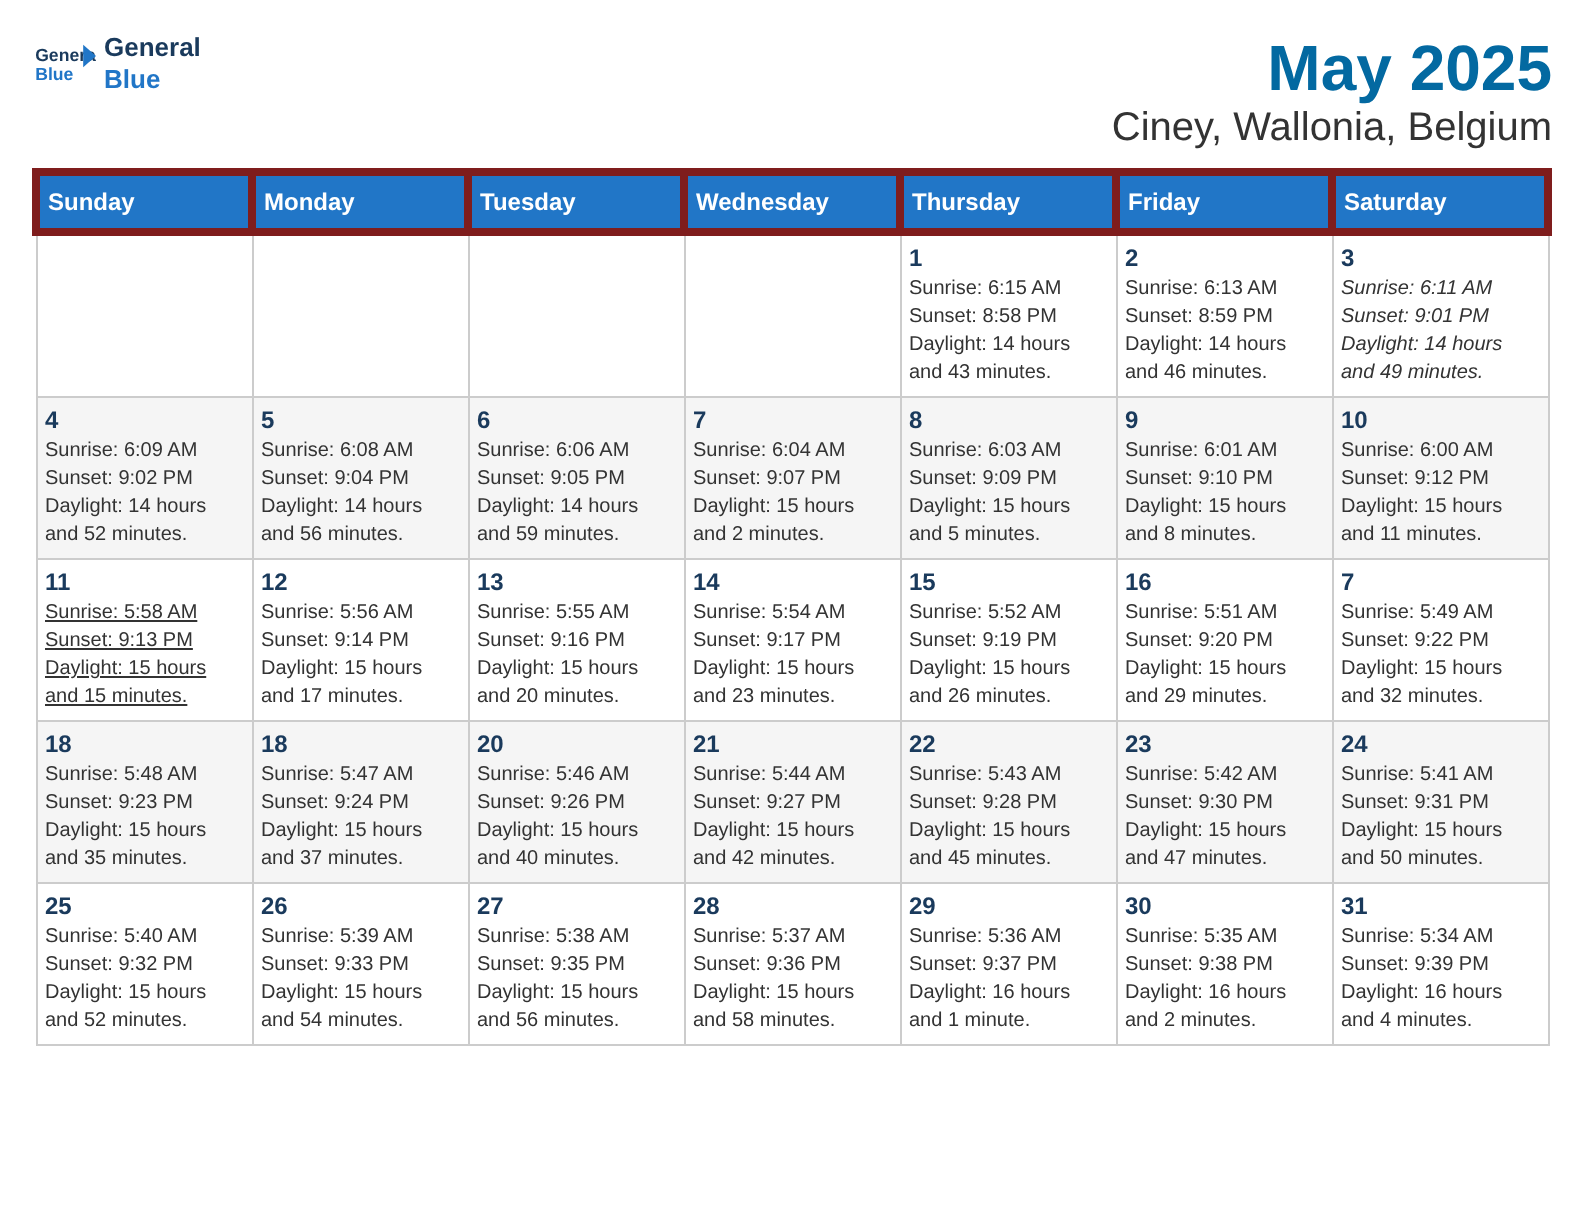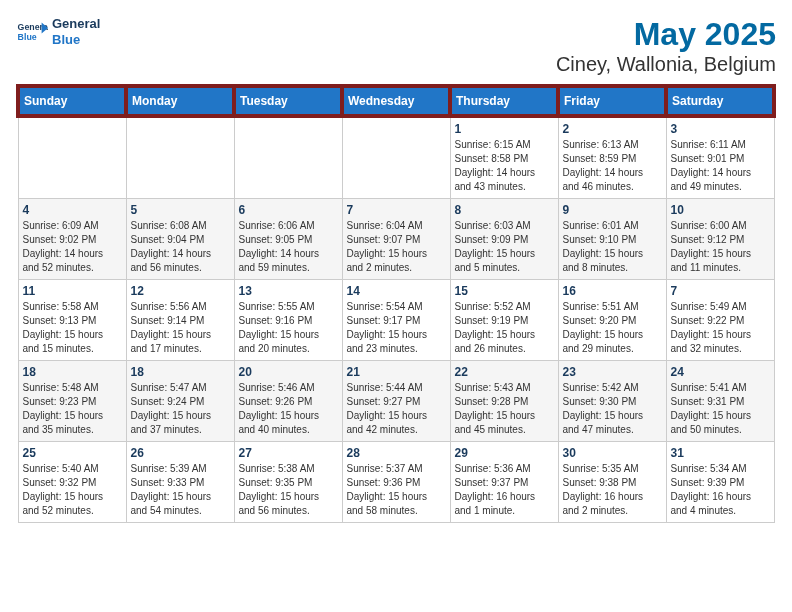--- a/index.html
+++ b/index.html
@@ -126,21 +126,21 @@
         </td>
         <td>
           <span class="day-num">2</span>
           <div class="day-info" style="white-space: pre-line;">Sunrise: 6:13 AM
 Sunset: 8:59 PM
 Daylight: 14 hours
 and 46 minutes.</div>
         </td>
         <td>
           <span class="day-num">3</span>
-          <div class="day-info" style="white-space: pre-line;">Sunrise: 6:11 AM
+          <div class="day-info" style="white-space: pre-line; font-style: italic;">Sunrise: 6:11 AM
 Sunset: 9:01 PM
 Daylight: 14 hours
 and 49 minutes.</div>
         </td>
       </tr>
       <tr>
         <td>
           <span class="day-num">4</span>
           <div class="day-info" style="white-space: pre-line;">Sunrise: 6:09 AM
 Sunset: 9:02 PM
@@ -186,21 +186,21 @@
           <span class="day-num">10</span>
           <div class="day-info" style="white-space: pre-line;">Sunrise: 6:00 AM
 Sunset: 9:12 PM
 Daylight: 15 hours
 and 11 minutes.</div>
         </td>
       </tr>
       <tr>
         <td>
           <span class="day-num">11</span>
-          <div class="day-info" style="white-space: pre-line;">Sunrise: 5:58 AM
+          <div class="day-info" style="white-space: pre-line; text-decoration: underline;">Sunrise: 5:58 AM
 Sunset: 9:13 PM
 Daylight: 15 hours
 and 15 minutes.</div>
         </td>
         <td>
           <span class="day-num">12</span>
           <div class="day-info" style="white-space: pre-line;">Sunrise: 5:56 AM
 Sunset: 9:14 PM
 Daylight: 15 hours
 and 17 minutes.</div>

